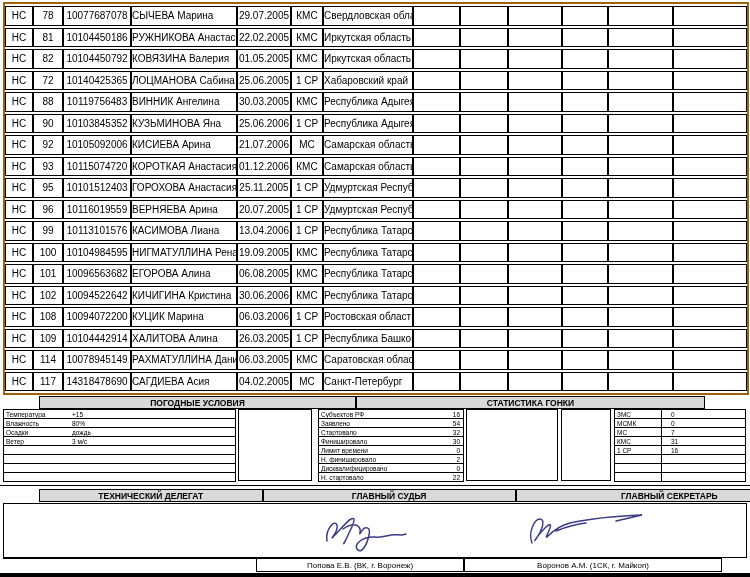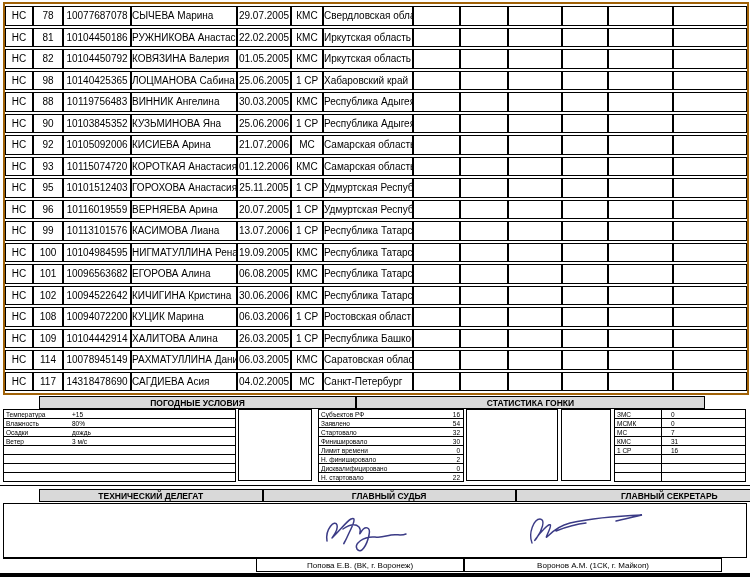--- a/index.html
+++ b/index.html
@@ -106,21 +106,21 @@
       <td class="c-region">Иркутская область</td>
       <td class="c-e1"></td>
       <td class="c-e2"></td>
       <td class="c-e3"></td>
       <td class="c-e4"></td>
       <td class="c-e5"></td>
       <td class="c-e6"></td>
     </tr>
         <tr>
       <td class="c-status">НС</td>
-      <td class="c-bib">98</td>
+      <td class="c-bib">72</td>
       <td class="c-license">10140425365</td>
       <td class="c-name">ЛОЦМАНОВА Сабина</td>
       <td class="c-date">25.06.2005</td>
       <td class="c-rank">1 СР</td>
       <td class="c-region">Хабаровский край</td>
       <td class="c-e1"></td>
       <td class="c-e2"></td>
       <td class="c-e3"></td>
       <td class="c-e4"></td>
       <td class="c-e5"></td>
@@ -214,21 +214,21 @@
       <td class="c-e3"></td>
       <td class="c-e4"></td>
       <td class="c-e5"></td>
       <td class="c-e6"></td>
     </tr>
         <tr>
       <td class="c-status">НС</td>
       <td class="c-bib">99</td>
       <td class="c-license">10113101576</td>
       <td class="c-name">КАСИМОВА Лиана</td>
-      <td class="c-date">13.07.2006</td>
+      <td class="c-date">13.04.2006</td>
       <td class="c-rank">1 СР</td>
       <td class="c-region">Республика Татарстан</td>
       <td class="c-e1"></td>
       <td class="c-e2"></td>
       <td class="c-e3"></td>
       <td class="c-e4"></td>
       <td class="c-e5"></td>
       <td class="c-e6"></td>
     </tr>
         <tr>

